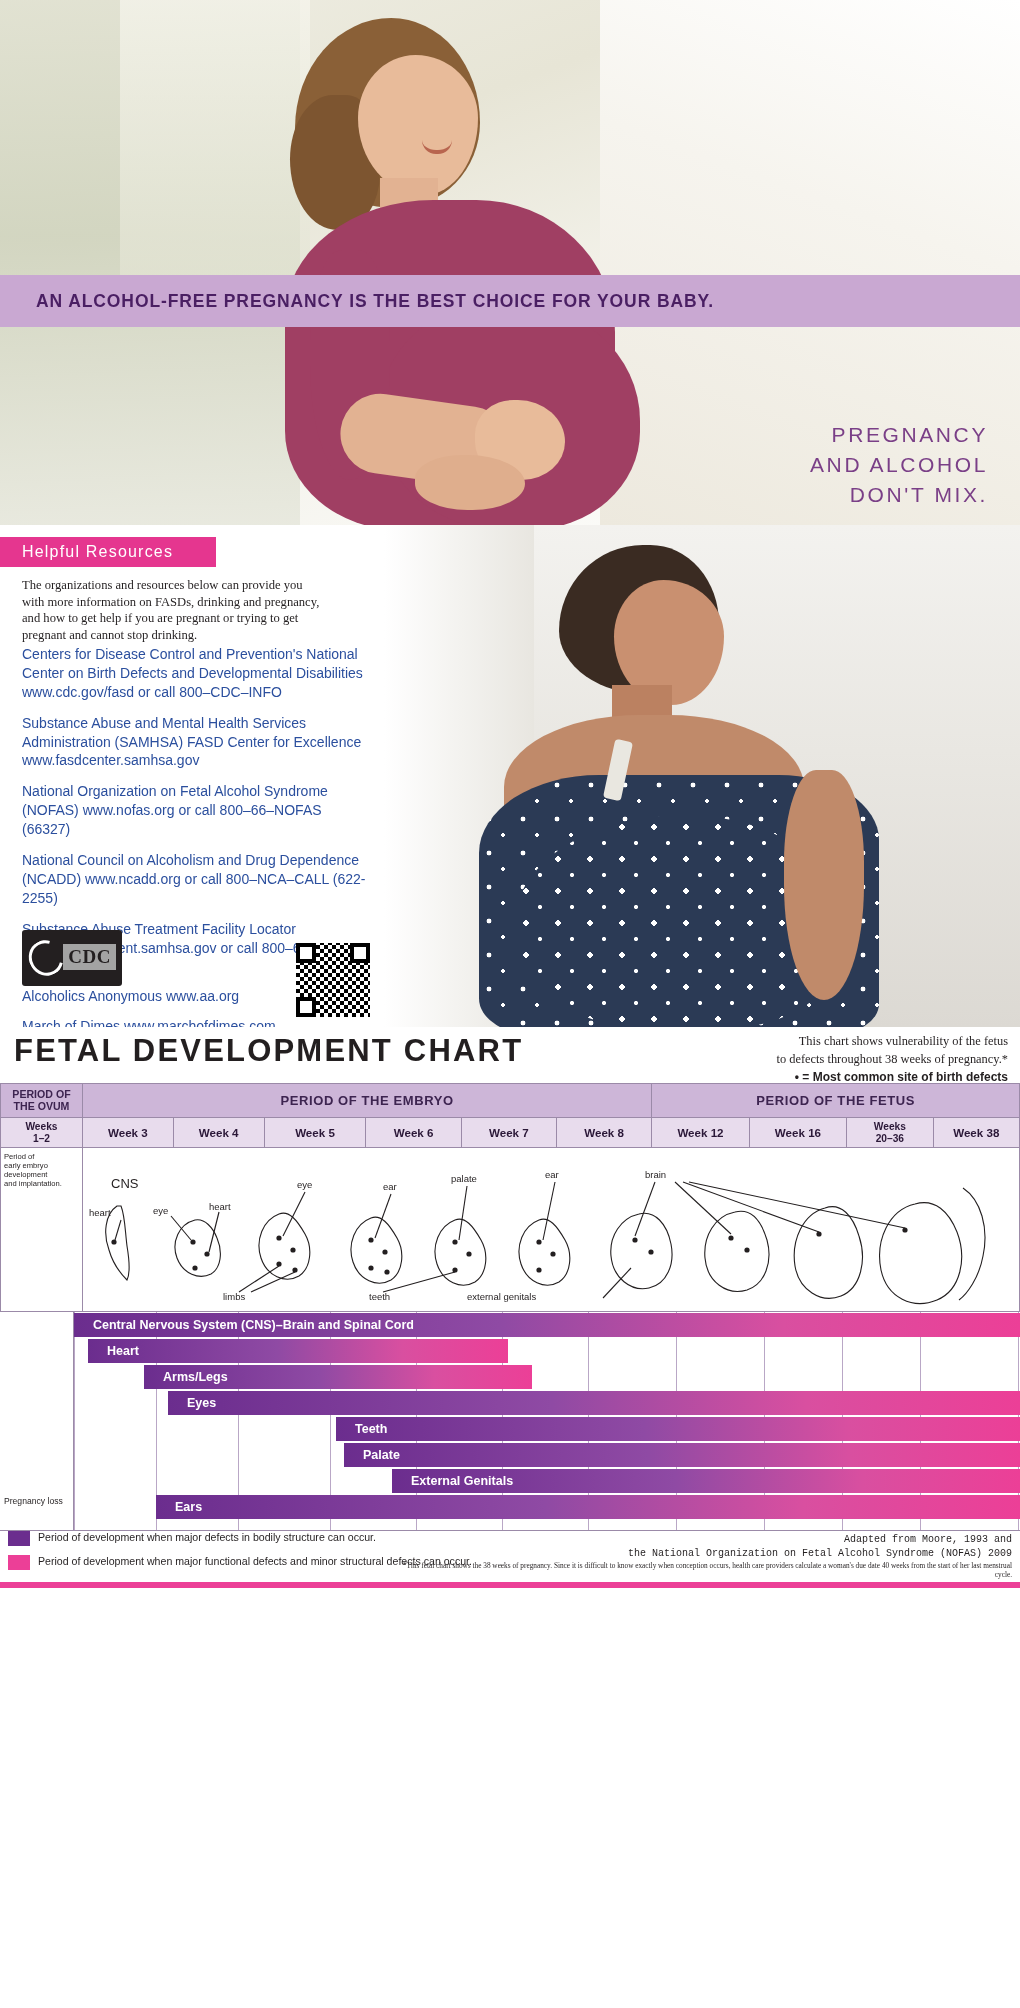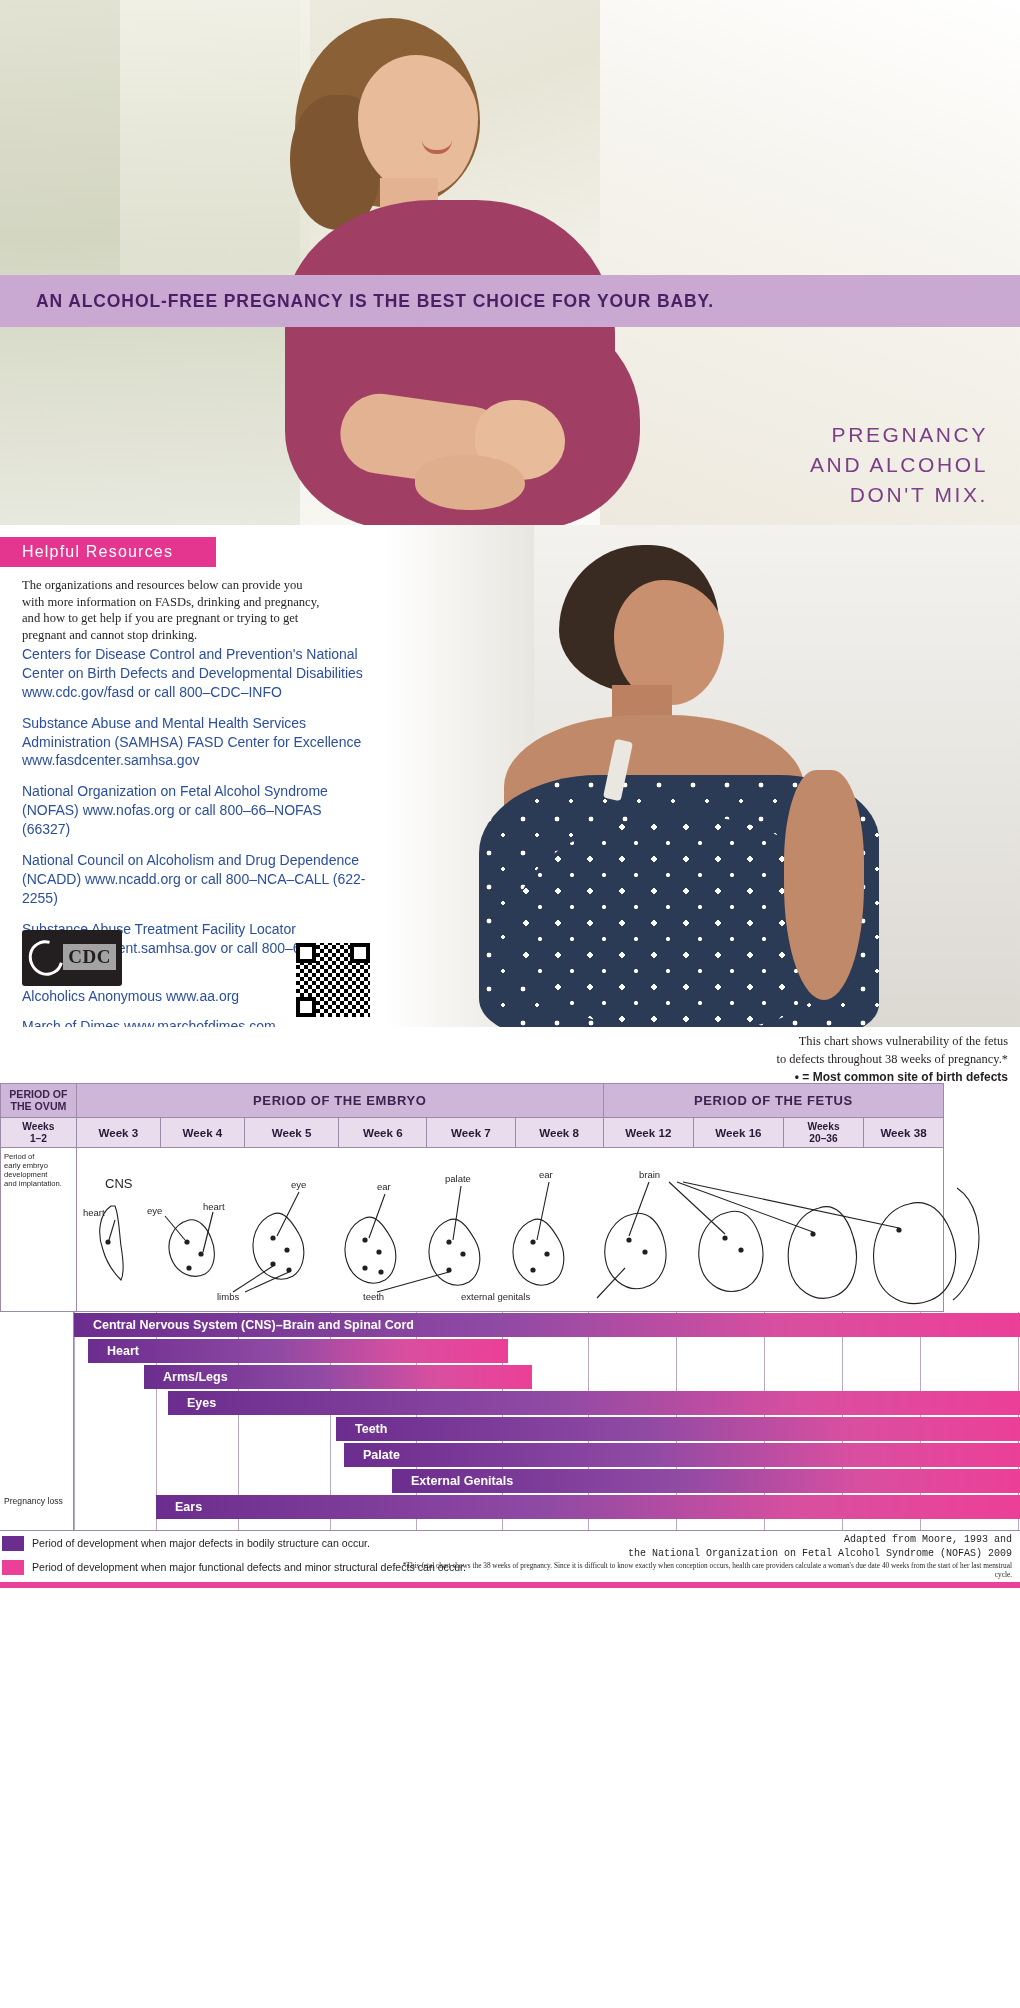--- a/index.html
+++ b/index.html
@@ -202,21 +202,21 @@
     position:absolute; left:14px; top:6px;
     font-size:31px; font-weight:bold; letter-spacing:2.2px; color:#231f20;
   }
   .chart-note {
     position:absolute; right:12px; top:6px; text-align:right;
     font-size:12.4px; color:#231f20; line-height:1.45;
     font-family:"Liberation Serif", serif;
   }
   .chart-note .bold { font-weight:bold; font-family:"Liberation Sans",sans-serif; font-size:12px; }
 
-  table.chart { border-collapse:collapse; width:944px; table-layout:fixed; }
+  table.chart { border-collapse:collapse; width:1020px; table-layout:fixed; }
   table.chart td, table.chart th { border:1px solid #9b8aa8; padding:0; }
 
   .r1 td { background:#cdb6d8; text-align:center; font-weight:bold; font-size:13px;
            color:#3d2450; letter-spacing:.6px; height:34px; }
   .r1 td.small { font-size:10.6px; line-height:1.12; letter-spacing:0; }
   .r2 td { background:#e8dced; text-align:center; font-weight:bold; font-size:11.6px;
            color:#2b1838; height:30px; }
   .r2 td.small { font-size:10.2px; line-height:1.15; }
 
   .diagram-row td { background:#ffffff; height:164px; vertical-align:top; position:relative; }
@@ -236,21 +236,21 @@
     color:#ffffff; font-weight:bold; font-size:12.5px; padding-left:19px; white-space:nowrap;
   }
   .grid-line { position:absolute; top:0; bottom:0; width:1px; background:#b9a7c6; }
   .preg-loss {
     position:absolute; left:4px; font-size:8.6px; color:#231f20;
   }
   .left-col-bg { position:absolute; left:0; top:0; width:74px; bottom:0; background:#ffffff; border-right:1px solid #9b8aa8;}
 
   
   .legend { position:relative; width:1020px; height:58px; border-top:1px solid #9b8aa8; }
-  .legend-item { display:flex; align-items:center; height:24px; padding-left:2px; }
+  .legend-item { display:flex; align-items:flex-start; height:24px; padding-left:8px; }
   .legend-swatch { width:22px; height:15px; margin-right:8px; }
   .legend-text { font-size:10.6px; color:#231f20; }
   .adapted {
     position:absolute; right:8px; top:2px; text-align:right;
     font-size:10px; color:#231f20; line-height:1.35;
     font-family:Liberation Mono, monospace;
   }
   .footnote {
     position:absolute; right:8px; top:30px; width:620px; text-align:right;
     font-size:7.3px; color:#231f20; line-height:1.3;
@@ -332,20 +332,21 @@
     <div class="rp-dress"></div>
     <div class="rp-belly"></div>
     <div class="rp-strap"></div>
     <div class="rp-arm"></div>
   </div>
 </div>
 
 <div class="chart-wrap">
 
   <div class="chart-head">
+    <div class="chart-title">FETAL DEVELOPMENT CHART</div>
     <div class="chart-note">
       <div>This chart shows vulnerability of the fetus</div>
       <div>to defects throughout 38 weeks of pregnancy.*</div>
       <div class="bold">• = Most common site of birth defects</div>
     </div>
   </div>
 
   <table class="chart">
     <colgroup>
       <col style="width:74px">

